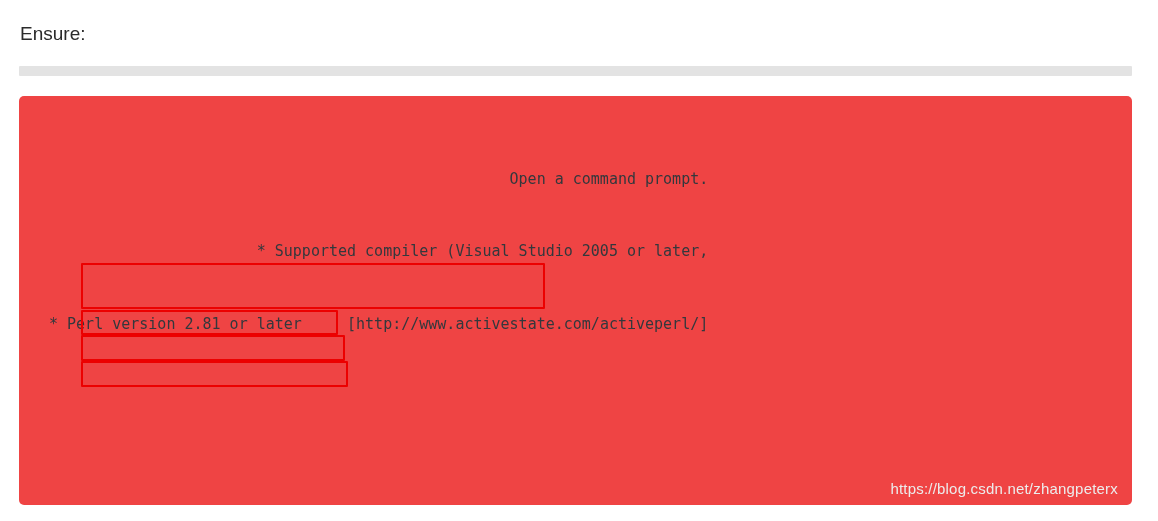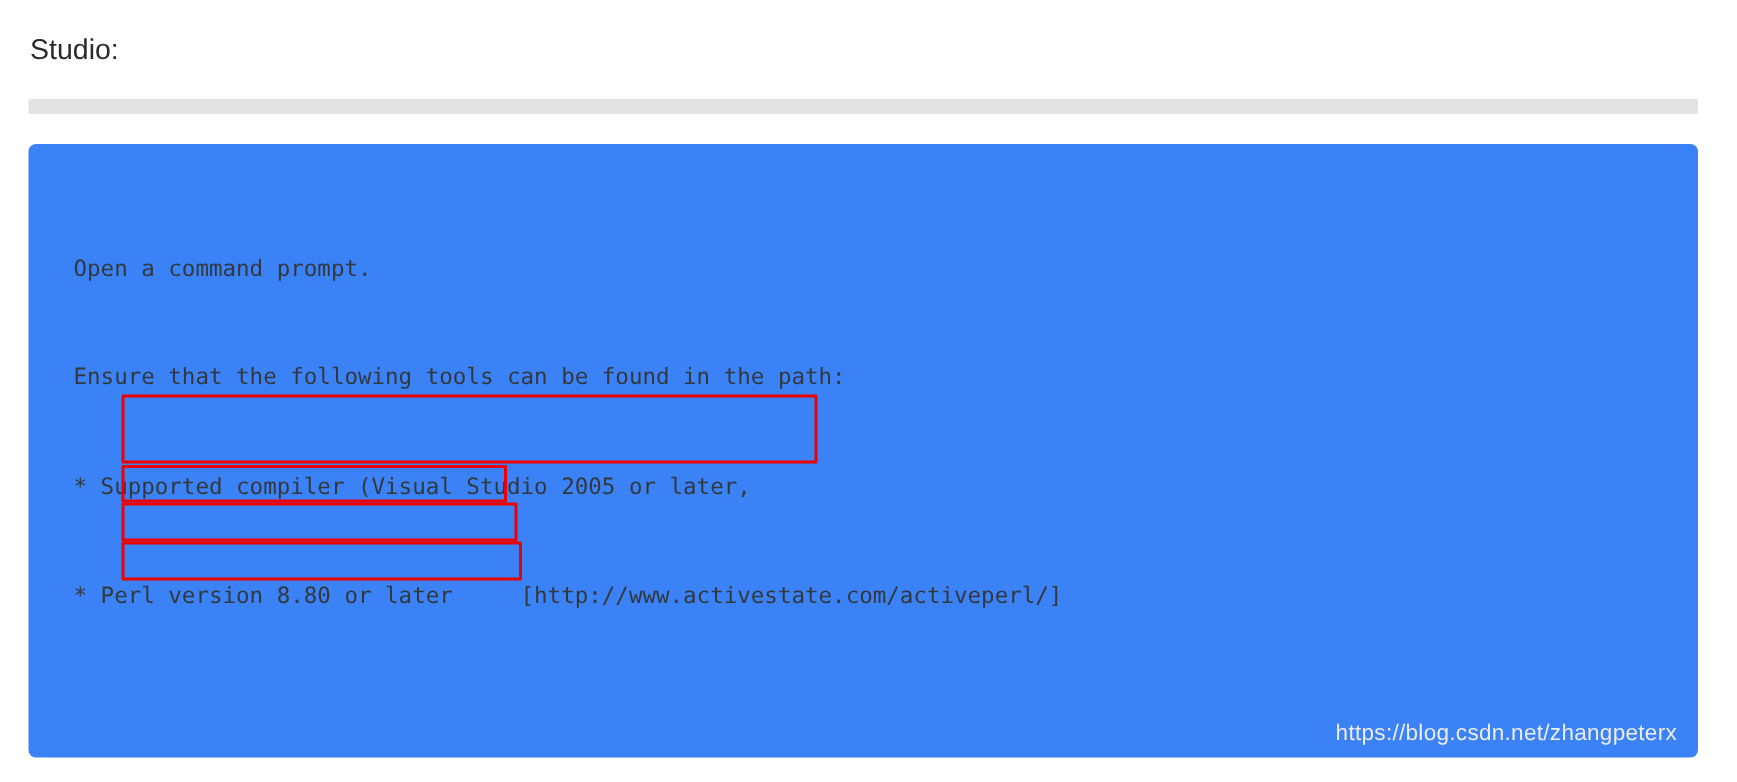--- a/index.html
+++ b/index.html
@@ -38,23 +38,24 @@
     border-radius: 1px;
   }
 
   
   #code-block {
     position: absolute;
     left: 19px;
     top: 96px;
     width: 1113px;
     height: 409px;
-    background: #3b82f6;
+    background: #ef4444;
     border-radius: 5px;
     overflow: hidden;
+    text-align: right;
   }
 
   #code-lines {
     position: absolute;
     left: 30px;
     top: 22px;
     font-family: "DejaVu Sans Mono", "Liberation Mono", monospace;
     font-size: 15px;
     line-height: 24.3px;
     color: #33383d;
@@ -88,31 +89,30 @@
     font-size: 15px;
     color: #ececec;
     letter-spacing: 0.2px;
     white-space: nowrap;
     user-select: none;
   }
 </style>
 </head>
 <body>
 
-<div id="page-heading">Studio:</div>
+<div id="page-heading">Ensure:</div>
 
 <div id="section-divider"></div>
 
 <div id="code-block">
 
   <div id="code-lines">
     <div class="code-line">Open a command prompt.</div>
-    <div class="code-line">Ensure that the following tools can be found in the path:</div>
     <div class="code-line">* Supported compiler (Visual Studio 2005 or later,</div>
-    <div class="code-line">* Perl version 8.80 or later     [http://www.activestate.com/activeperl/]</div>
+    <div class="code-line">* Perl version 2.81 or later     [http://www.activestate.com/activeperl/]</div>
     
     
     
     
     
     
     
     
     
     

